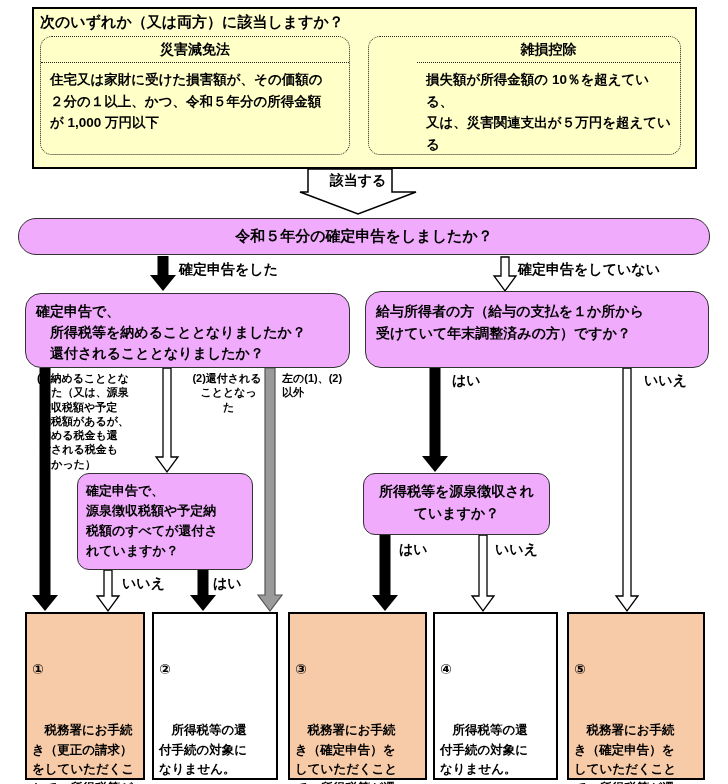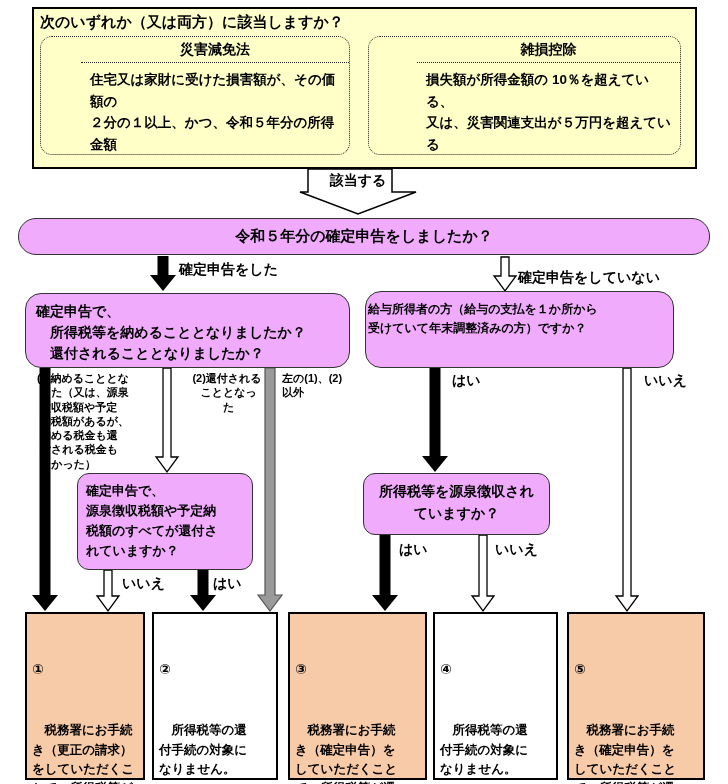--- a/index.html
+++ b/index.html
@@ -15,21 +15,21 @@
   .outer-box {
     left: 32px; top: 7px; width: 665px; height: 162px;
     background: #FFFFCC; border: 2px solid #000;
   }
   .outer-title { left: 40px; top: 13px; font-size: 15px; text-align: center; }
   .crit-box {
     top: 36px; height: 119px;
     background: #FFFFC8; border: 1px dotted #222; border-radius: 12px;
     overflow: hidden;
   }
-  .crit-left  { left: 40px;  width: 310px; padding-left: 40px; }
+  .crit-left  { left: 40px;  width: 310px; }
   .crit-right { left: 368px; width: 313px; padding-left: 48px; }
   .crit-head {
     text-align: center; font-size: 14px; padding: 4px 0 3px 0;
     border-bottom: 1px dotted #222;
   }
   .crit-body {
     font-size: 13.5px; line-height: 1.6; padding: 6px 9px;
     white-space: pre-wrap;
   }
   
@@ -40,22 +40,22 @@
   .node-main {
     left: 18px; top: 218px; width: 692px; height: 37px;
     border-radius: 18px; font-size: 15px;
     display: flex; align-items: center; justify-content: center;
   }
   .node-qleft {
     left: 25px; top: 293px; width: 325px; height: 75px;
     border-radius: 16px; font-size: 14px; line-height: 1.5; padding: 7px 10px;
   }
   .node-qright {
-    left: 365px; top: 291px; width: 309px; height: 77px;
-    border-radius: 16px; font-size: 12px; line-height: 1.6; padding: 8px 2px;
+    left: 365px; top: 291px; width: 344px; height: 77px;
+    border-radius: 16px; font-size: 14px; line-height: 1.6; padding: 8px 10px;
   }
   .node-qmid {
     left: 77px; top: 473px; width: 176px; height: 97px;
     border-radius: 12px; font-size: 13px; line-height: 1.55; padding: 7px 8px;
   }
   .node-qsrc {
     left: 363px; top: 473px; width: 187px; height: 62px;
     border-radius: 12px; font-size: 14px; line-height: 1.55; padding: 7px 9px; text-align: center;
   }
   
@@ -119,21 +119,21 @@
 又は、災害関連支出が５万円を超えている</div>
 </div>
 
 <div class="abs lbl" style="left:358px; top:172px; transform:translateX(-50%);">該当する</div>
 
 <div class="abs node node-main">
   <span>令和５年分の確定申告をしましたか？</span>
 </div>
 
 <div class="abs lbl" style="left:179px; top:261px;">確定申告をした</div>
-<div class="abs lbl" style="left:518px; top:269px;">確定申告をしていない</div>
+<div class="abs lbl" style="left:518px; top:261px;">確定申告をしていない</div>
 
 <div class="abs node node-qleft">確定申告で、
 　所得税等を納めることとなりましたか？
 　還付されることとなりましたか？</div>
 <div class="abs node node-qright">給与所得者の方（給与の支払を１か所から
 受けていて年末調整済みの方）ですか？</div>
 
 <div class="abs lbl-sm" style="left:37px; top:371px; width:124px;">(1)納めることとな
  った（又は、源泉
  徴収税額や予定

